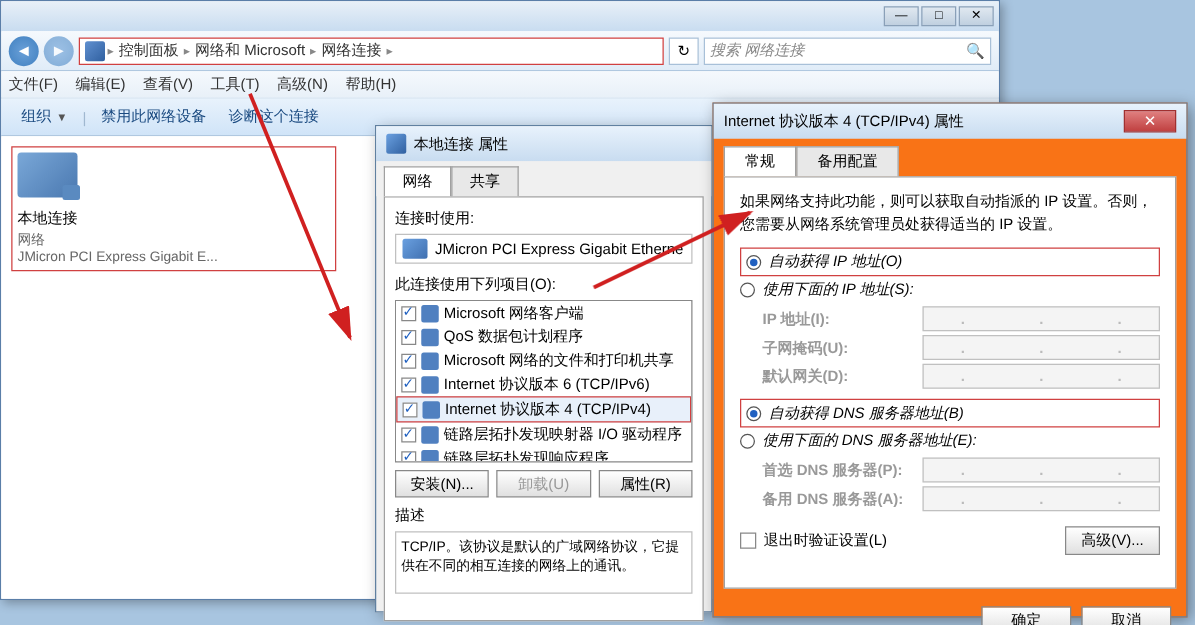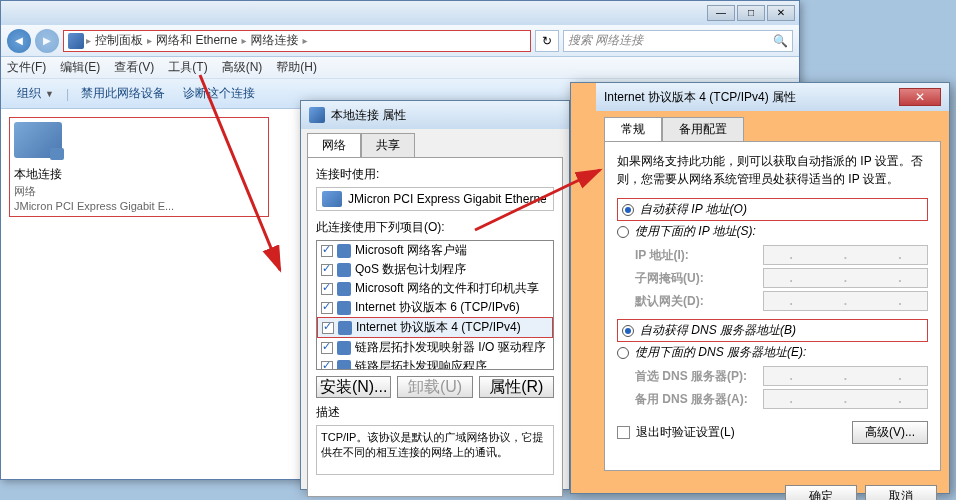--- a/index.html
+++ b/index.html
@@ -47,26 +47,26 @@
 .fieldlabel { font-size: 12px; margin-bottom: 4px; }
 .adapterbox { display: flex; align-items: center; gap: 6px; border: 1px solid #c0c0c0; background: #fff; padding: 3px 5px; margin-bottom: 8px; }
 .adapterbox .aicon { width: 20px; height: 16px; background: linear-gradient(135deg,#6aa0e0,#4070b0); border-radius:2px; }
 .complist { border: 1px solid #888; background: #fff; height: 130px; overflow-y: auto; margin-bottom: 6px; }
 .compitem { display: flex; align-items: center; gap: 4px; padding: 1px 4px; font-size: 12px; white-space: nowrap; }
 .compitem.sel { border: 1px solid #d04040; background: #e8f0fa; }
 .chk { width: 12px; height: 12px; border: 1px solid #888; background: #fff; position: relative; flex-shrink: 0; }
 .chk.on::after { content:"✓"; position:absolute; left:0; top:-3px; font-size:11px; color:#2060c0; }
 .cicon { width: 14px; height: 14px; background: #5080c0; border-radius: 2px; flex-shrink: 0; }
 .btnrow { display: flex; gap: 6px; margin-bottom: 6px; }
-.wbtn { flex: 1; height: 22px; border: 1px solid #888; background: linear-gradient(#fff,#e0e0e0); font-size: 16px; cursor: pointer; }
+.wbtn { flex: 1; height: 22px; border: 1px solid #888; background: linear-gradient(#fff,#e0e0e0); font-size: 12px; cursor: pointer; }
 .wbtn[disabled] { color: #999; }
 .descbox { border: 1px solid #c0c0c0; padding: 4px; font-size: 11px; height: 50px; overflow: hidden; }
 
 
-.ipdlg { position: absolute; left: 570px; top: 82px; width: 380px; height: 412px; background: #fdba74; border: 1px solid #6080a0; box-shadow: 3px 3px 12px rgba(0,0,0,0.4); padding-left: 25px; }
+.ipdlg { position: absolute; left: 570px; top: 82px; width: 380px; height: 412px; background: #f97316; border: 1px solid #6080a0; box-shadow: 3px 3px 12px rgba(0,0,0,0.4); }
 .ipdlg .dlgtitle2 { height: 28px; background: linear-gradient(#e8f2fc, #c8dcf0); display: flex; align-items: center; padding: 0 8px; justify-content: space-between; }
 .closebtn { width: 42px; height: 18px; background: linear-gradient(#e08080,#c04040); border: 1px solid #a03030; color:#fff; text-align:center; font-size:12px; line-height:16px; cursor:pointer; }
 .iptabs { display: flex; padding: 6px 8px 0; }
 .iptab { padding: 3px 16px; border: 1px solid #a0a0a0; background:#fff; border-bottom:none;text-align:center; }
 .iptab.inactive { background:#e8e8e8; }
 .ippane { margin: 0 8px 8px; background:#fff; border:1px solid #a0a0a0; padding:10px 12px; height: 330px; font-size:12px; }
 .iptext { line-height: 1.5; margin-bottom: 10px; }
 .radiogroup { margin-bottom: 6px; }
 .radiorow { display: flex; align-items: center; gap: 6px; padding: 2px 0; font-style: italic; }
 .radiorow.boxed { border: 1px solid #d04040; padding: 2px 4px; }
@@ -97,21 +97,21 @@
   </div>
 
   <div class="navbar">
     <div class="navarrow">◄</div>
     <div class="navarrow" style="opacity:.6">►</div>
     <div class="breadcrumb">
       <div class="bc-icon"></div>
       <span class="bc-sep">▸</span>
       <span class="bc-item">控制面板</span>
       <span class="bc-sep">▸</span>
-      <span class="bc-item">网络和 Etherne</span>
+      <span class="bc-item">网络和 Microsoft</span>
       <span class="bc-sep">▸</span>
       <span class="bc-item">网络连接</span>
       <span class="bc-sep">▸</span>
     </div>
     <div class="refresh-box">↻</div>
     <div class="searchbox">
       <span>搜索 网络连接</span>
       <span class="sicon">🔍</span>
     </div>
   </div>

